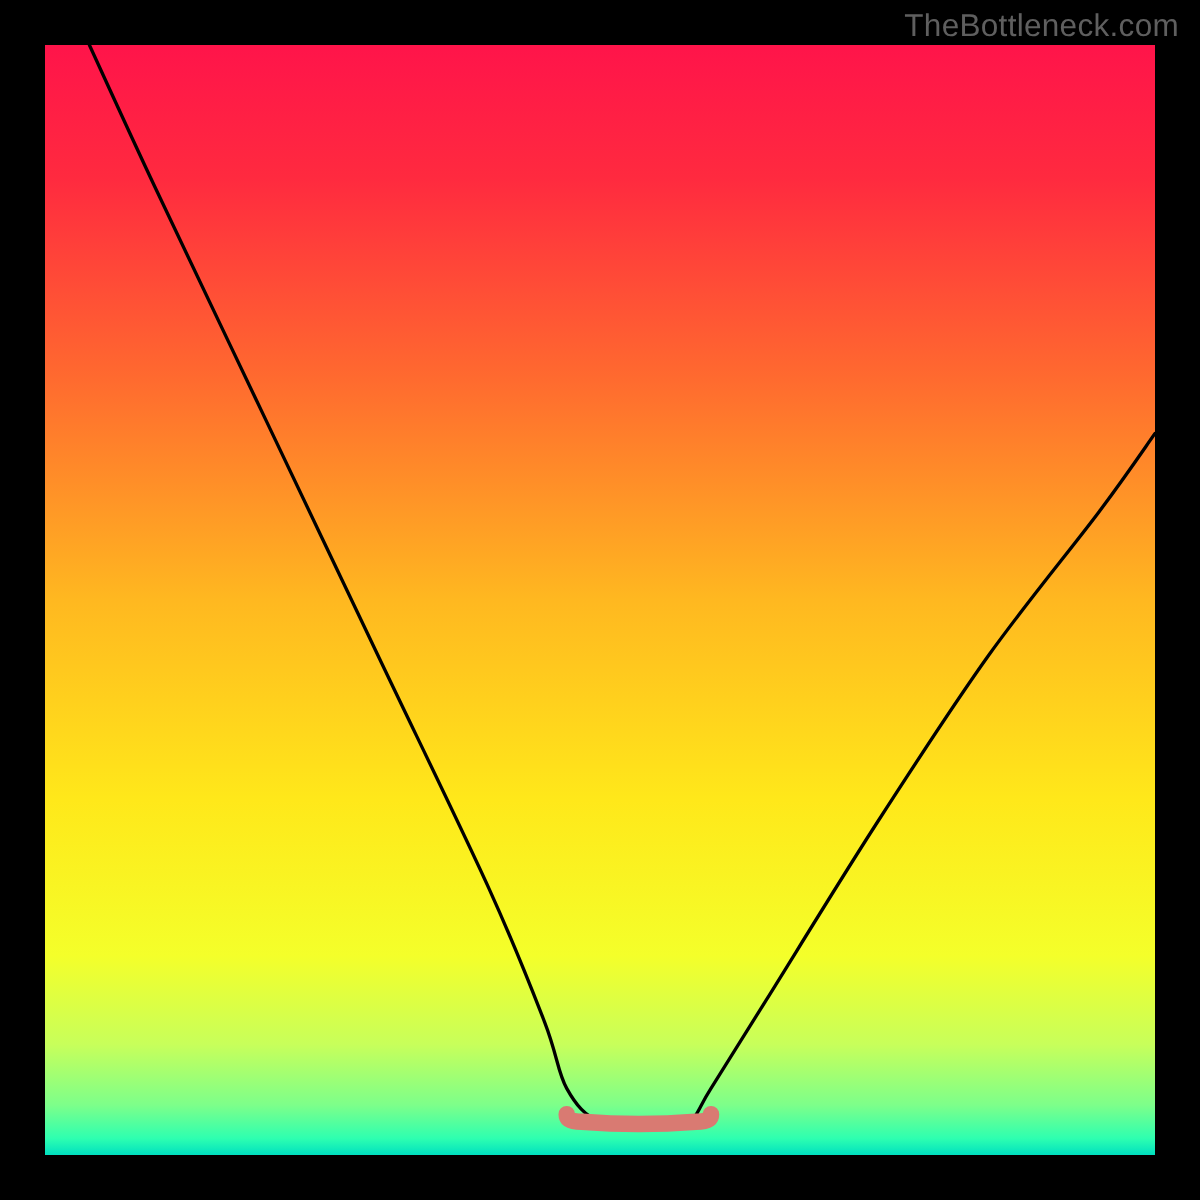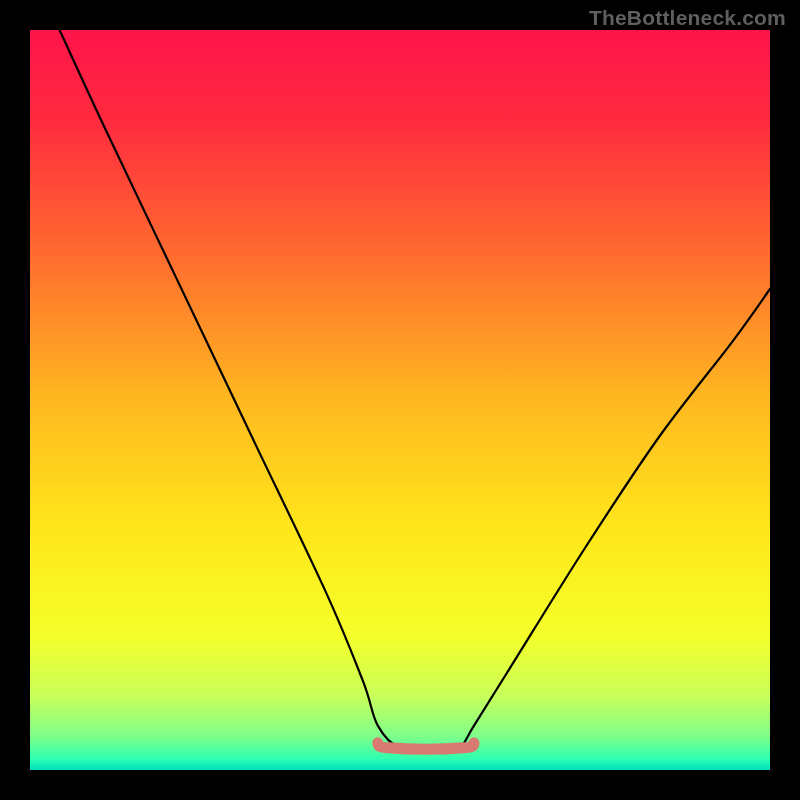--- a/index.html
+++ b/index.html
@@ -40,21 +40,21 @@
     left: 0;
     width: 100%;
     height: 100%;
   }
   .watermark {
     position: absolute;
     top: 6px;
     right: 14px;
     color: #5f5f5f;
     font-size: 21px;
-    font-weight: 700;
+    font-weight: 400;
     letter-spacing: 0.2px;
     user-select: none;
   }
 </style>
 </head>
 <body>
 
 <div class="frame">
 
   <div class="watermark">TheBottleneck.com</div>

